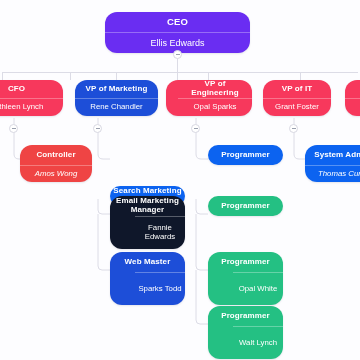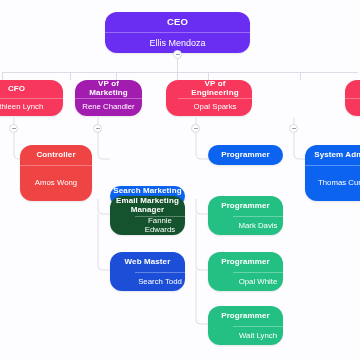--- a/index.html
+++ b/index.html
@@ -67,24 +67,24 @@
   }
 
   
   .tier-ceo .title   { height: 20px; font-size: 9.5px; }
   .tier-ceo .person  { height: 21px; font-size: 9px; }
 
   .tier-vp .title    { height: 18px; font-size: 8px; }
   .tier-vp .person   { height: 18px; font-size: 7.8px; }
 
   .tier-mgr .title   { height: 20px; font-size: 8px; }
-  .tier-mgr .person  { height: 36px; font-size: 7.8px; }
+  .tier-mgr .person  { height: 17px; font-size: 7.8px; font-style: italic; }
 
   .tier-staff .title  { height: 20px; font-size: 8px; }
-  .tier-staff .person { height: 19px; font-size: 7.8px; margin-left: 25px; }
+  .tier-staff .person { height: 33px; font-size: 7.8px; margin-left: 25px; }
 
   
   .toggle {
     position: absolute;
     width: 9px;
     height: 9px;
     border-radius: 50%;
     background: #ffffff;
     border: 1px solid #d8d8e2;
     box-sizing: border-box;
@@ -129,41 +129,45 @@
       <path d="M98 214 L98 266 Q98 270 102 270 L110 270"></path>
 
       <path d="M196 199 L196 210 Q196 214 200 214 L208 214"></path>
       <path d="M196 214 L196 266 Q196 270 200 270 L208 270"></path>
       <path d="M196 270 L196 320 Q196 324 200 324 L208 324"></path>
     </g>
   </svg>
 
   <div class="node tier-ceo" style="left:105px; top:12px; width:145px; background:#6a2df2;">
     <div class="title">CEO</div>
-    <div class="person">Ellis Mendoza</div>
+    <div class="person">Ellis Edwards</div>
   </div>
   <div class="toggle" style="left:173px; top:50px;">
     <span class="bar"></span>
   </div>
 
   <div class="node tier-vp" style="left:-30px; top:80px; width:93px; background:#f7385c;">
     <div class="title">CFO</div>
     <div class="person">Kathleen Lynch</div>
   </div>
 
-  <div class="node tier-vp" style="left:75px; top:80px; width:67px; background:#a21caf;">
+  <div class="node tier-vp" style="left:75px; top:80px; width:83px; background:#1d4ed8;">
     <div class="title">VP of Marketing</div>
     <div class="person">Rene Chandler</div>
   </div>
 
   <div class="node tier-vp" style="left:166px; top:80px; width:86px; background:#f7385c;padding-left:12px;">
     <div class="title">VP of Engineering</div>
     <div class="person">Opal Sparks</div>
   </div>
 
+  <div class="node tier-vp" style="left:263px; top:80px; width:68px; background:#f7385c;">
+    <div class="title">VP of IT</div>
+    <div class="person">Grant Foster</div>
+  </div>
 
   <div class="node tier-vp" style="left:345px; top:80px; width:60px; background:#f7385c;">
     <div class="title"></div>
     <div class="person"></div>
   </div>
 
   <div class="toggle" style="left:9px; top:124px;">
     <span class="bar"></span>
   </div>
   <div class="toggle" style="left:93px; top:124px;">
@@ -187,33 +191,32 @@
 
   <div class="node tier-mgr" style="left:208px; top:145px; width:75px; background:#0c63f0;">
     <div class="title">Programmer</div>
   </div>
 
   <div class="node tier-mgr" style="left:305px; top:145px; width:75px; background:#0c63f0;">
     <div class="title">System Admin</div>
     <div class="person">Thomas Curie</div>
   </div>
 
-  <div class="node tier-staff" style="left:110px; top:196px; width:75px; background:#14532d;">
+  <div class="node tier-staff" style="left:110px; top:196px; width:75px; background:#0f172a;">
     <div class="title">Email Marketing Manager</div>
     <div class="person">Fannie Edwards</div>
   </div>
 
   <div class="node tier-staff" style="left:110px; top:252px; width:75px; background:#1d4ed8;">
     <div class="title">Web Master</div>
-    <div class="person">Search Todd</div>
+    <div class="person">Sparks Todd</div>
   </div>
 
   <div class="node tier-staff" style="left:208px; top:196px; width:75px; background:#24c083;">
     <div class="title">Programmer</div>
-    <div class="person">Mark Davis</div>
   </div>
 
   <div class="node tier-staff" style="left:208px; top:252px; width:75px; background:#24c083;">
     <div class="title">Programmer</div>
     <div class="person">Opal White</div>
   </div>
 
   <div class="node tier-staff" style="left:208px; top:306px; width:75px; background:#24c083;">
     <div class="title">Programmer</div>
     <div class="person">Walt Lynch</div>

